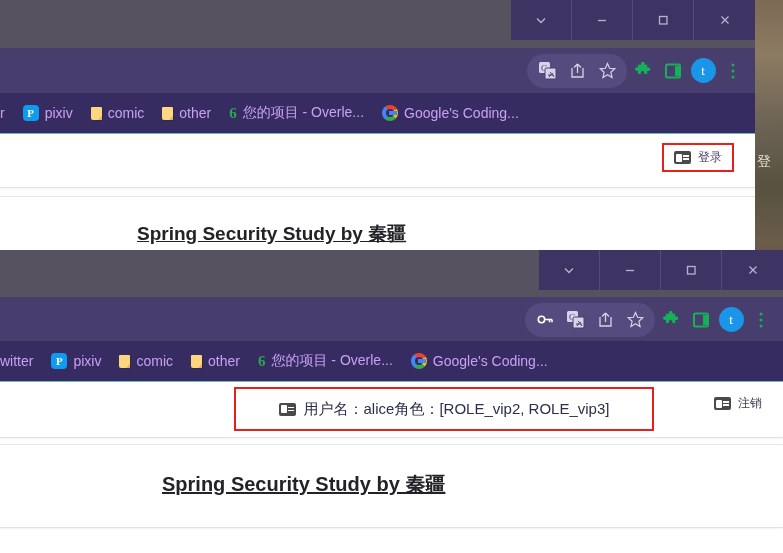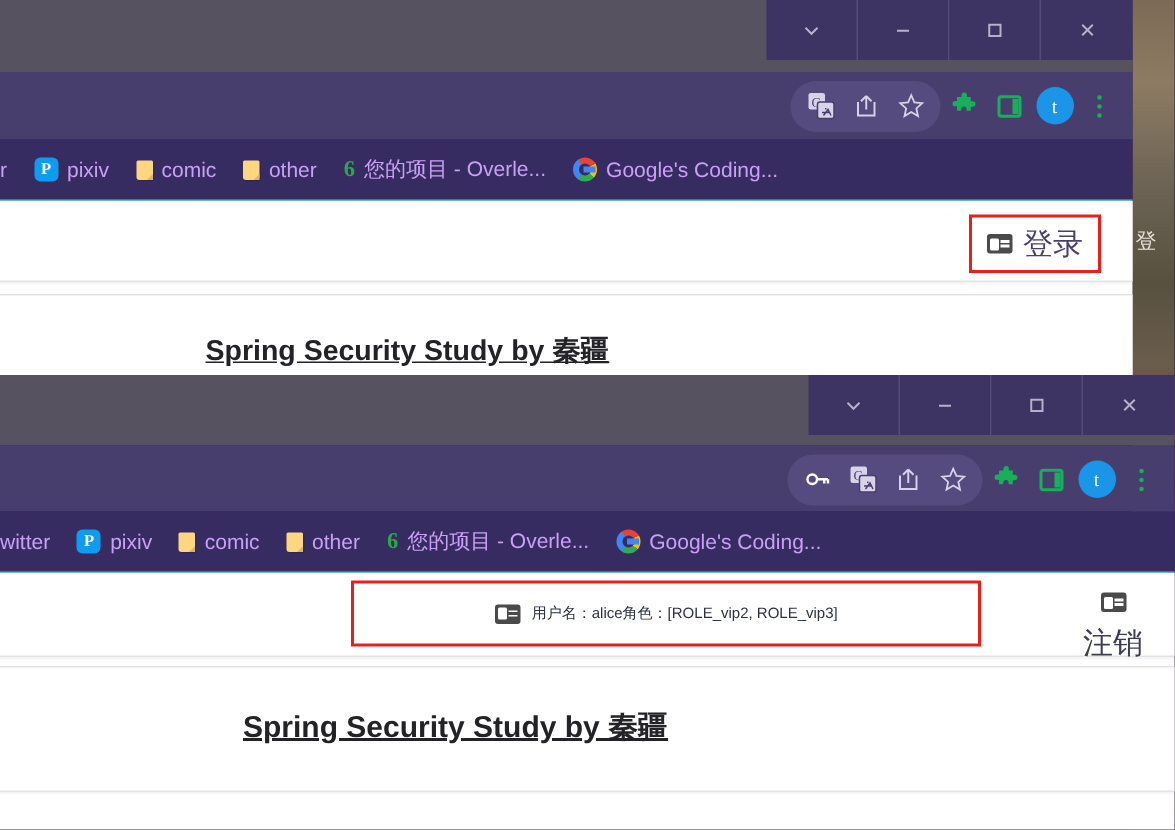--- a/index.html
+++ b/index.html
@@ -95,21 +95,21 @@
   }
   .nav-card{position:absolute;left:-14px;top:-2px;width:769px;height:54px;}
   .hero-card{position:absolute;left:-14px;top:62px;width:769px;height:120px;}
   .hero-title{
     position:absolute;left:150px;top:24px;
     font-size:19px;font-weight:bold;color:#232327;white-space:nowrap;text-decoration:underline;
   }
   .login-btn{
     position:absolute;right:22px;top:10px;
     display:flex;align-items:center;gap:7px;
-    color:#4a3f6b;font-size:20px;white-space:nowrap;
+    color:#4a3f6b;font-size:12px;white-space:nowrap;
   }
   .redbox{border:2px solid #e8201c;padding:4px 10px;box-sizing:border-box;}
   .idcard{
     width:17px;height:13px;background:#4a4a4a;border-radius:2px;position:relative;flex:none;
   }
   .idcard:before{content:"";position:absolute;left:2px;top:2.5px;width:6px;height:8px;
     background:#fff;border-radius:1px;}
   .idcard:after{content:"";position:absolute;right:2px;top:4px;width:6px;height:1.5px;
     background:#fff;box-shadow:0 3px 0 #fff;}
 
@@ -120,26 +120,26 @@
   .win2 .toolbar{top:47px;width:783px;height:44px;}
   .win2 .bookmarks{top:91px;width:783px;}
   .win2 .page{top:132px;width:783px;height:171px;}
   .win2 .nav-card{left:-14px;top:-4px;width:797px;height:58px;}
   .win2 .hero-card{left:-14px;top:62px;width:797px;height:82px;}
   .win2 .hero-title{left:175px;top:26px;font-size:20px;}
 
   .userinfo{
     position:absolute;left:247px;top:8px;
     display:flex;align-items:center;justify-content:center;gap:8px;
-    color:#2c2f4a;font-size:10px;white-space:nowrap;width:420px;height:44px;
+    color:#2c2f4a;font-size:15px;white-space:nowrap;width:420px;height:44px;
     box-sizing:border-box;
   }
   .logout-btn{
     position:absolute;right:22px;top:16px;
-    display:flex;align-items:center;gap:7px;color:#3c3c55;font-size:20px;flex-direction:column;
+    display:flex;align-items:center;gap:7px;color:#3c3c55;font-size:12px;
   }
 
   .edge-shadow{
     position:absolute;left:0;top:0;width:783px;height:3px;
     background:linear-gradient(180deg,rgba(0,0,0,.22),rgba(0,0,0,0));
   }
 </style>
 </head>
 <body>
 

